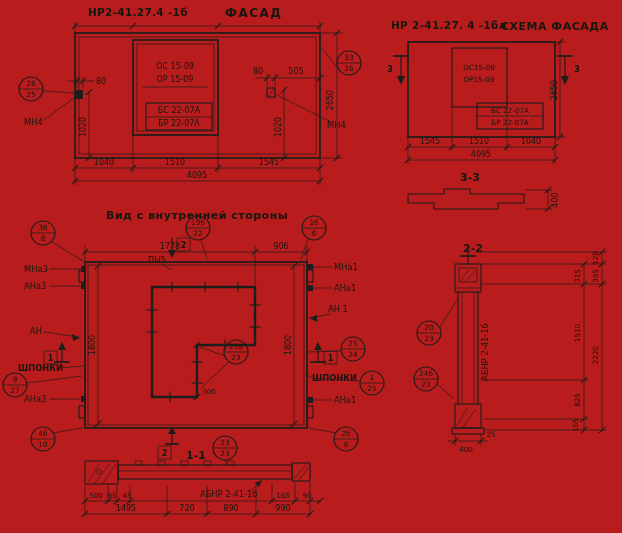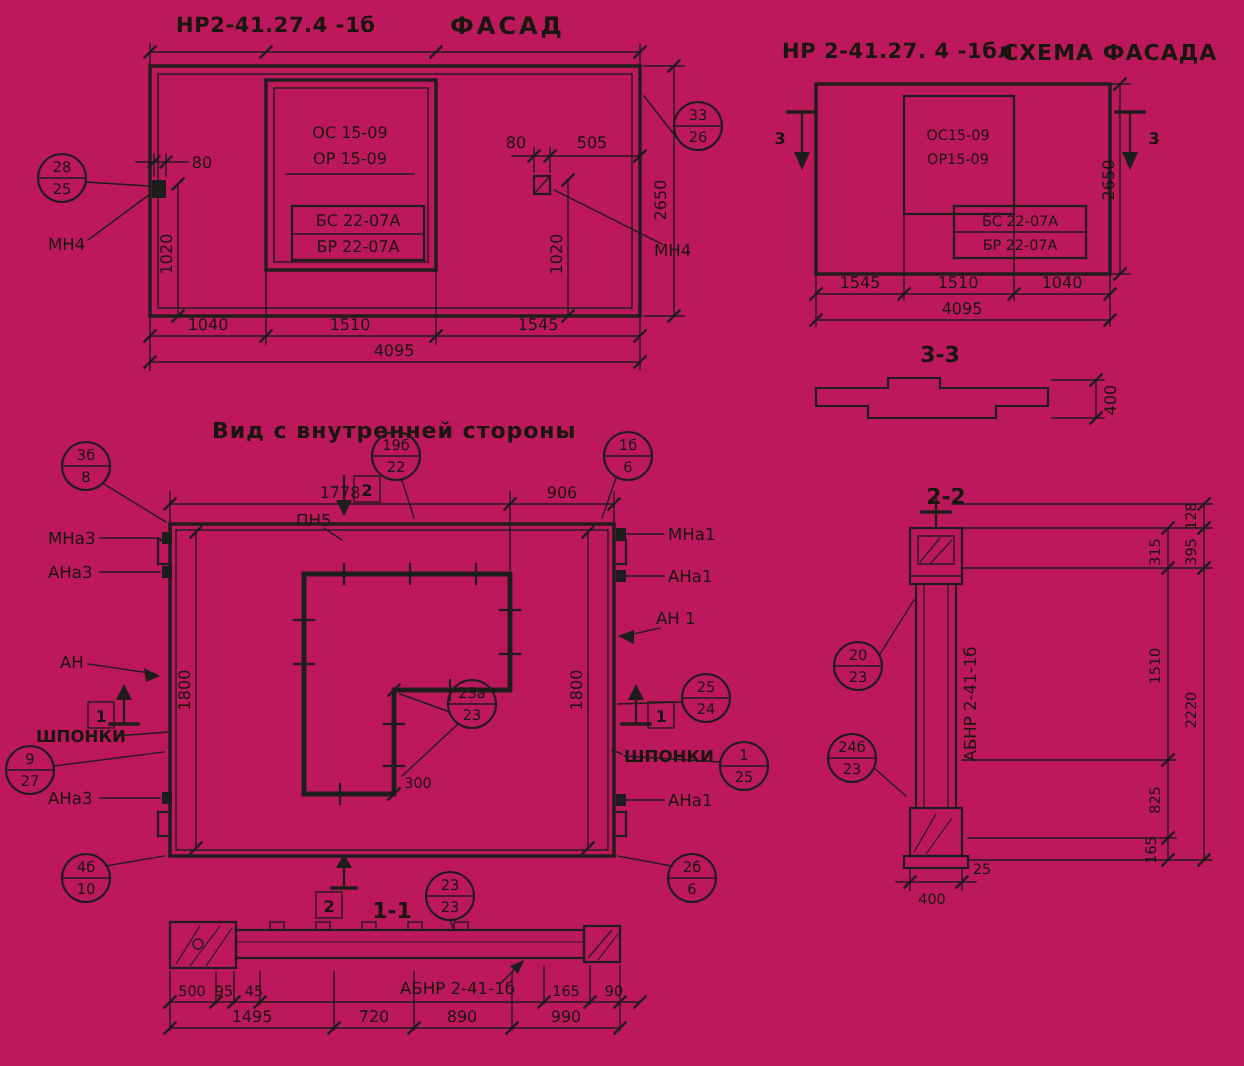--- a/index.html
+++ b/index.html
@@ -1,17 +1,17 @@
 <!DOCTYPE html>
 <html><head>
 <meta charset="utf-8">
 <style>
   html,body{margin:0;padding:0}
   body{background:#e9e7e2}
-  .sheet{width:622px;height:533px;background:#be185d;position:relative;overflow:hidden}
+  .sheet{width:622px;height:533px;background:#b91c1c;position:relative;overflow:hidden}
   svg{display:block}
   .ln{stroke:#1d1d1b;fill:none;stroke-linecap:square}
   .wt{stroke-width:.7}
   .w1{stroke-width:1.1}
   .w2{stroke-width:1.7}
   .w3{stroke-width:2.4}
   .co{stroke:#1d1d1b;fill:none;stroke-width:1.1}
   .hat{stroke:#1d1d1b;stroke-width:.6;fill:none}
   .ar{fill:#1d1d1b;stroke:none}
   text{fill:#17170f;font-family:"DejaVu Sans",sans-serif}

